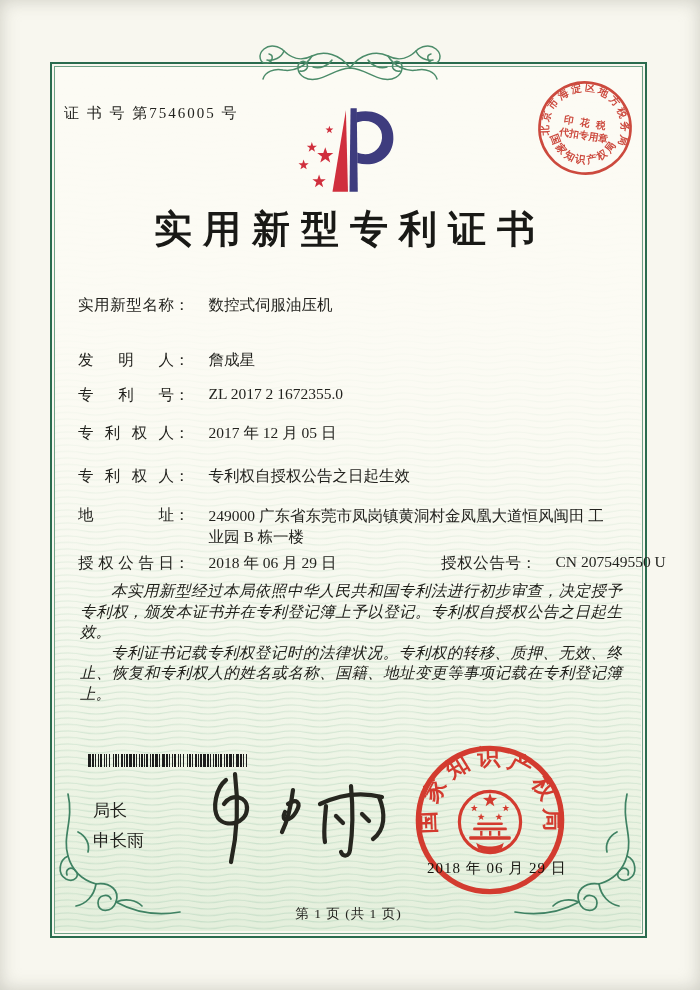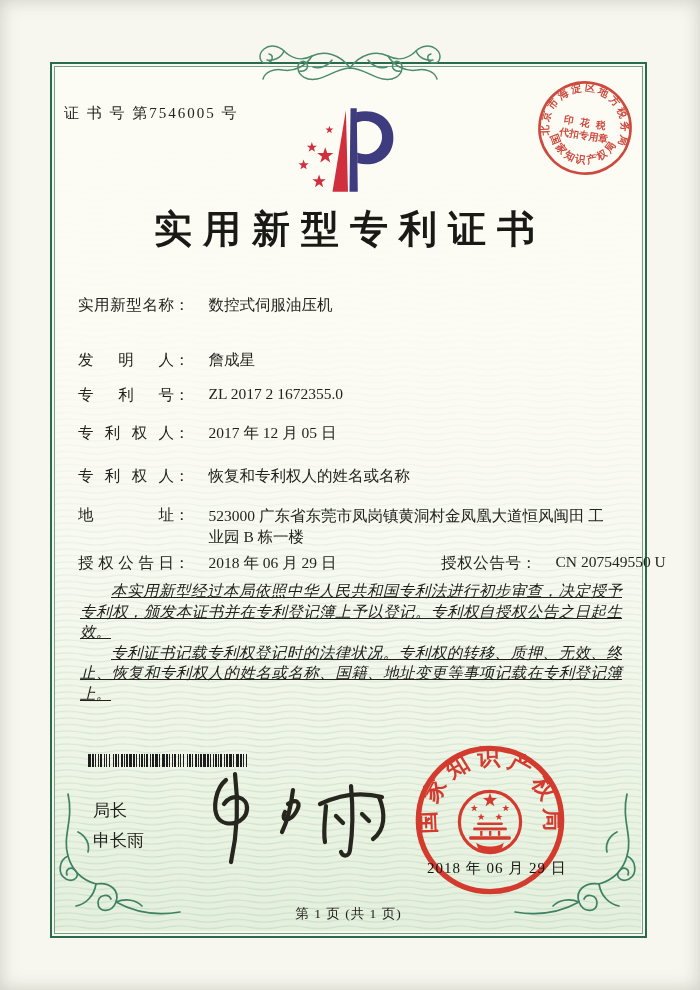--- a/index.html
+++ b/index.html
@@ -28,21 +28,21 @@
   .title{position:absolute;left:0;top:204px;width:700px;text-align:center;font-size:38px;font-weight:700;letter-spacing:11px;z-index:5;color:#191916;}
 
   .field{position:absolute;left:78px;font-size:15.5px;z-index:5;white-space:nowrap;}
   .lbl{display:inline-block;width:96px;text-align:justify;text-align-last:justify;vertical-align:top;}
   .colon{display:inline-block;vertical-align:top;}
   .val{display:inline-block;margin-left:19px;vertical-align:top;}
   .addr-val{white-space:normal;width:400px;line-height:21px;}
   .field-b{position:absolute;left:363px;top:0;white-space:nowrap;}
 
   .body-text{position:absolute;left:80px;top:581px;width:542px;z-index:5;
-    font-size:15.5px;line-height:20.5px;text-align:justify;font-style:italic;color:#21211c;text-decoration:underline;}
+    font-size:15.5px;line-height:20.5px;text-align:justify;font-style:italic;color:#21211c;}
   .body-text p{margin:0;text-indent:2em;}
 
   .barcode{position:absolute;left:88px;top:754px;height:13px;display:flex;z-index:5;}
   .barcode i{display:block;height:100%;background:#1d1d1d;flex:0 0 auto;}
 
   .director-title{position:absolute;left:93px;top:799px;font-size:17px;z-index:5;}
   .director-name{position:absolute;left:93px;top:829px;font-size:17px;z-index:5;}
   .signature{position:absolute;left:196px;top:764px;z-index:6;}
 
   .seal{position:absolute;left:411px;top:741px;width:158px;height:158px;z-index:6;}
@@ -134,24 +134,24 @@
 <div class="field" style="top:350px">
   <span class="lbl">发明人</span><span class="colon">：</span><span class="val">詹成星</span>
 </div>
 <div class="field" style="top:385px">
   <span class="lbl">专利号</span><span class="colon">：</span><span class="val">ZL 2017 2 1672355.0</span>
 </div>
 <div class="field" style="top:423px">
   <span class="lbl">专利权人</span><span class="colon">：</span><span class="val">2017 年 12 月 05 日</span>
 </div>
 <div class="field" style="top:466px">
-  <span class="lbl">专利权人</span><span class="colon">：</span><span class="val">恢复和专利权人的姓名或名称</span>
+  <span class="lbl">专利权人</span><span class="colon">：</span><span class="val">专利权自授权公告之日起生效</span>
 </div>
 <div class="field" style="top:505px">
-  <span class="lbl">地址</span><span class="colon">：</span><span class="val addr-val">523000 广东省东莞市凤岗镇黄洞村金凤凰大道恒风闽田 工业园 B 栋一楼</span>
+  <span class="lbl">地址</span><span class="colon">：</span><span class="val addr-val">249000 广东省东莞市凤岗镇黄洞村金凤凰大道恒风闽田 工业园 B 栋一楼</span>
 </div>
 <div class="field" style="top:553px">
   <span class="lbl">授权公告日</span><span class="colon">：</span><span class="val">2018 年 06 月 29 日</span>
   <span class="field-b">
     <span class="lbl" style="width:80px">授权公告号</span><span class="colon">：</span><span class="val">CN 207549550 U</span>
   </span>
 </div>
 
 <div class="body-text">
   <p>本实用新型经过本局依照中华人民共和国专利法进行初步审查，决定授予专利权，颁发本证书并在专利登记簿上予以登记。专利权自授权公告之日起生效。</p>

